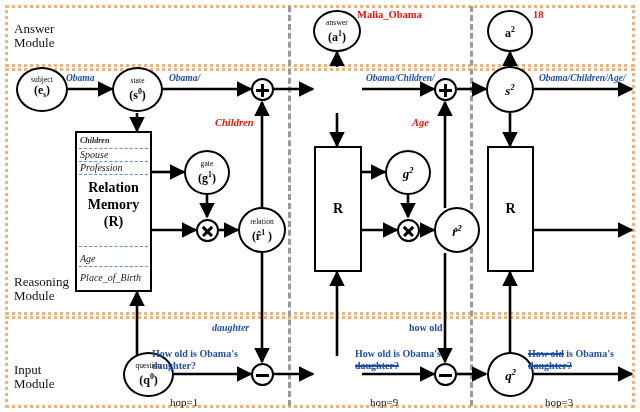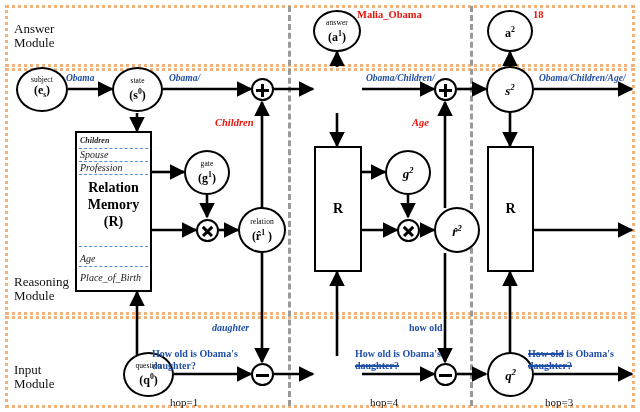--- a/index.html
+++ b/index.html
@@ -242,16 +242,16 @@
   <div class="lbl blue-b q2line" style="left:355px;top:348px;">
     <span class="strike"></span><span>How old is Obama's</span><br>
     <span class="strike">daughter?</span><span></span>
   </div>
   <div class="lbl blue-b q2line" style="left:528px;top:348px;">
     <span class="strike">How old</span><span> is Obama's</span><br>
     <span class="strike">daughter?</span><span></span>
   </div>
 
   <div class="hoplbl" style="left:170px;top:396px;">hop=1</div>
-  <div class="hoplbl" style="left:370px;top:396px;">hop=4</div>
+  <div class="hoplbl" style="left:370px;top:396px;">hop=9</div>
   <div class="hoplbl" style="left:545px;top:396px;">hop=3</div>
 
 </div>
 
 </body></html>

